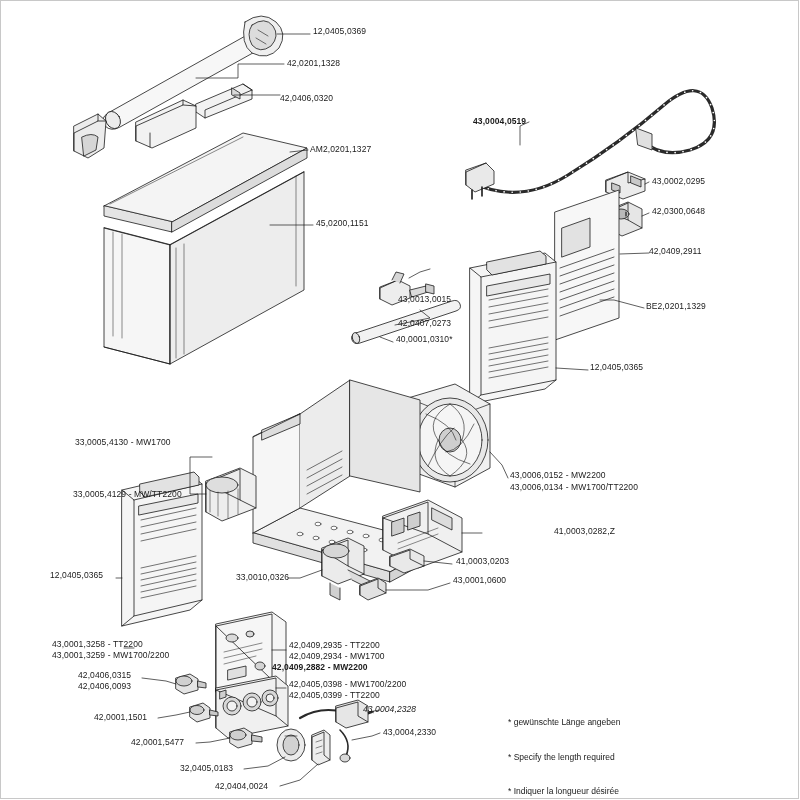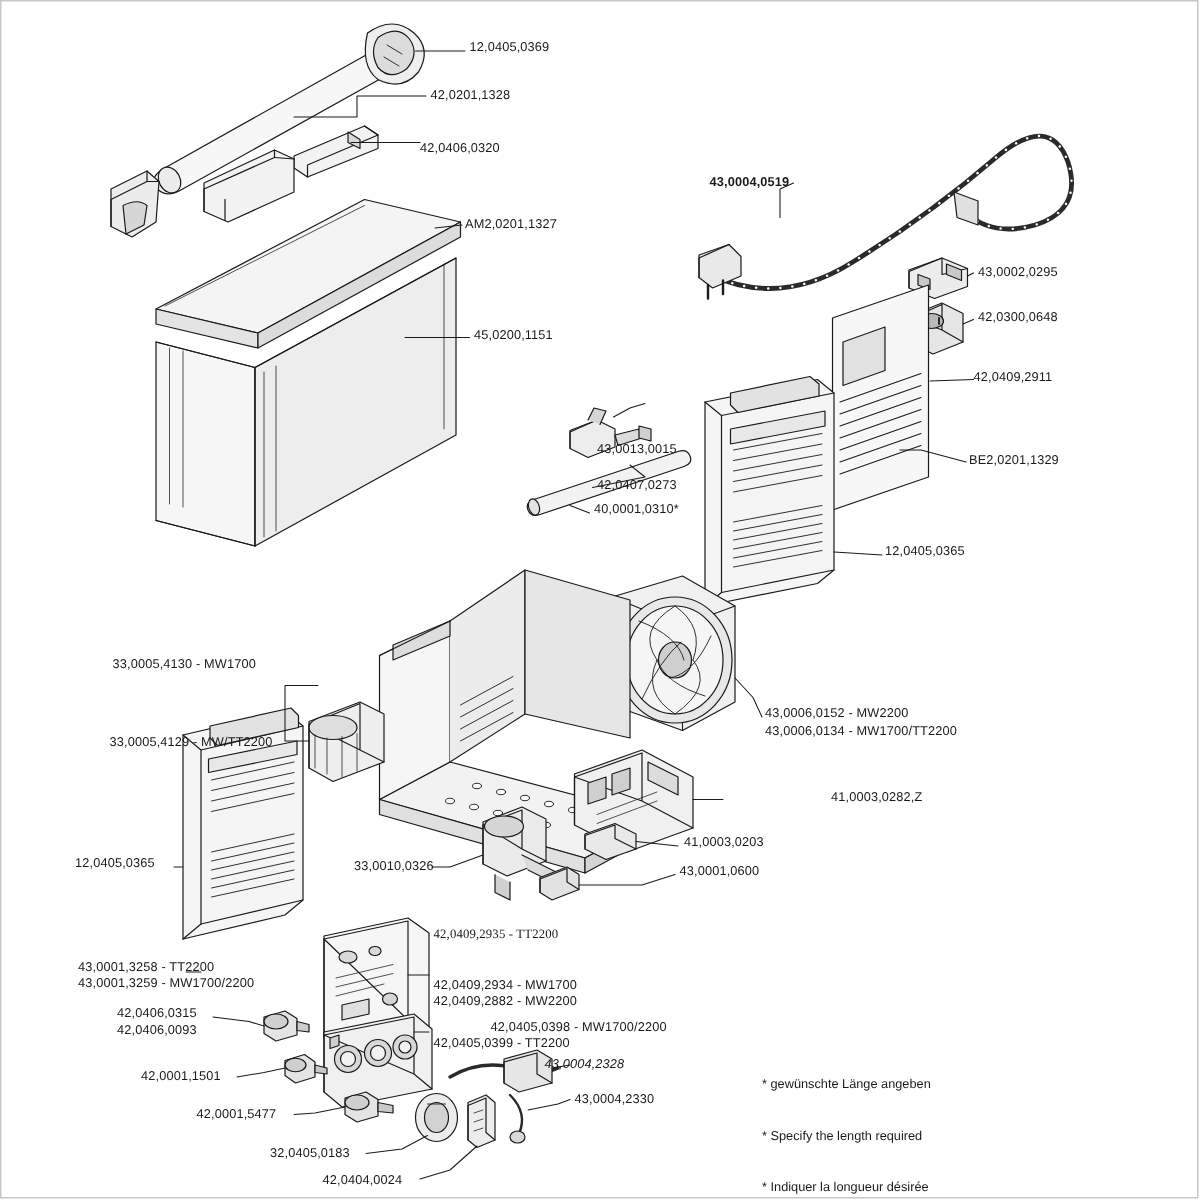--- a/index.html
+++ b/index.html
@@ -377,24 +377,24 @@
   <div class="lbl" style="left:73px;  top:449px;margin-top:40px;">33,0005,4129 - MW/TT2200</div>
   <div class="lbl" style="left:510px; top:470px;">43,0006,0152 - MW2200</div>
   <div class="lbl" style="left:510px; top:482px;">43,0006,0134 - MW1700/TT2200</div>
   <div class="lbl" style="left:510px; top:526px;margin-left:44px;">41,0003,0282,Z</div>
   <div class="lbl" style="left:456px; top:556px;">41,0003,0203</div>
   <div class="lbl" style="left:453px; top:575px;">43,0001,0600</div>
   <div class="lbl" style="left:50px;  top:570px;">12,0405,0365</div>
   <div class="lbl" style="left:236px; top:572px;">33,0010,0326</div>
   <div class="lbl" style="left:52px;  top:639px;">43,0001,3258 - TT2200</div>
   <div class="lbl" style="left:52px;  top:650px;">43,0001,3259 - MW1700/2200</div>
-  <div class="lbl" style="left:289px; top:617px;font-family:Liberation Serif, serif;">42,0409,2935 - TT2200</div>
+  <div class="lbl" style="left:289px; top:640px;">42,0409,2935 - TT2200</div>
   <div class="lbl" style="left:289px; top:651px;text-align:center;">42,0409,2934 - MW1700</div>
-  <div class="lbl" style="left:289px; top:662px;">42,0409,2882 - MW2200</div>
-  <div class="lbl" style="left:289px; top:679px;margin-left:38px;">42,0405,0398 - MW1700/2200</div>
+  <div class="lbl" style="left:272px; top:662px;font-weight:bold;">42,0409,2882 - MW2200</div>
+  <div class="lbl" style="left:289px; top:679px;">42,0405,0398 - MW1700/2200</div>
   <div class="lbl" style="left:289px; top:690px;">42,0405,0399 - TT2200</div>
   <div class="lbl" style="left:78px;  top:670px;">42,0406,0315</div>
   <div class="lbl" style="left:78px;  top:681px;">42,0406,0093</div>
   <div class="lbl" style="left:94px;  top:712px;">42,0001,1501</div>
   <div class="lbl" style="left:131px; top:737px;">42,0001,5477</div>
   <div class="lbl" style="left:180px; top:763px;">32,0405,0183</div>
   <div class="lbl" style="left:215px; top:781px;">42,0404,0024</div>
   <div class="lbl" style="left:363px; top:704px;font-style:italic;">43,0004,2328</div>
   <div class="lbl" style="left:383px; top:727px;">43,0004,2330</div>
 

